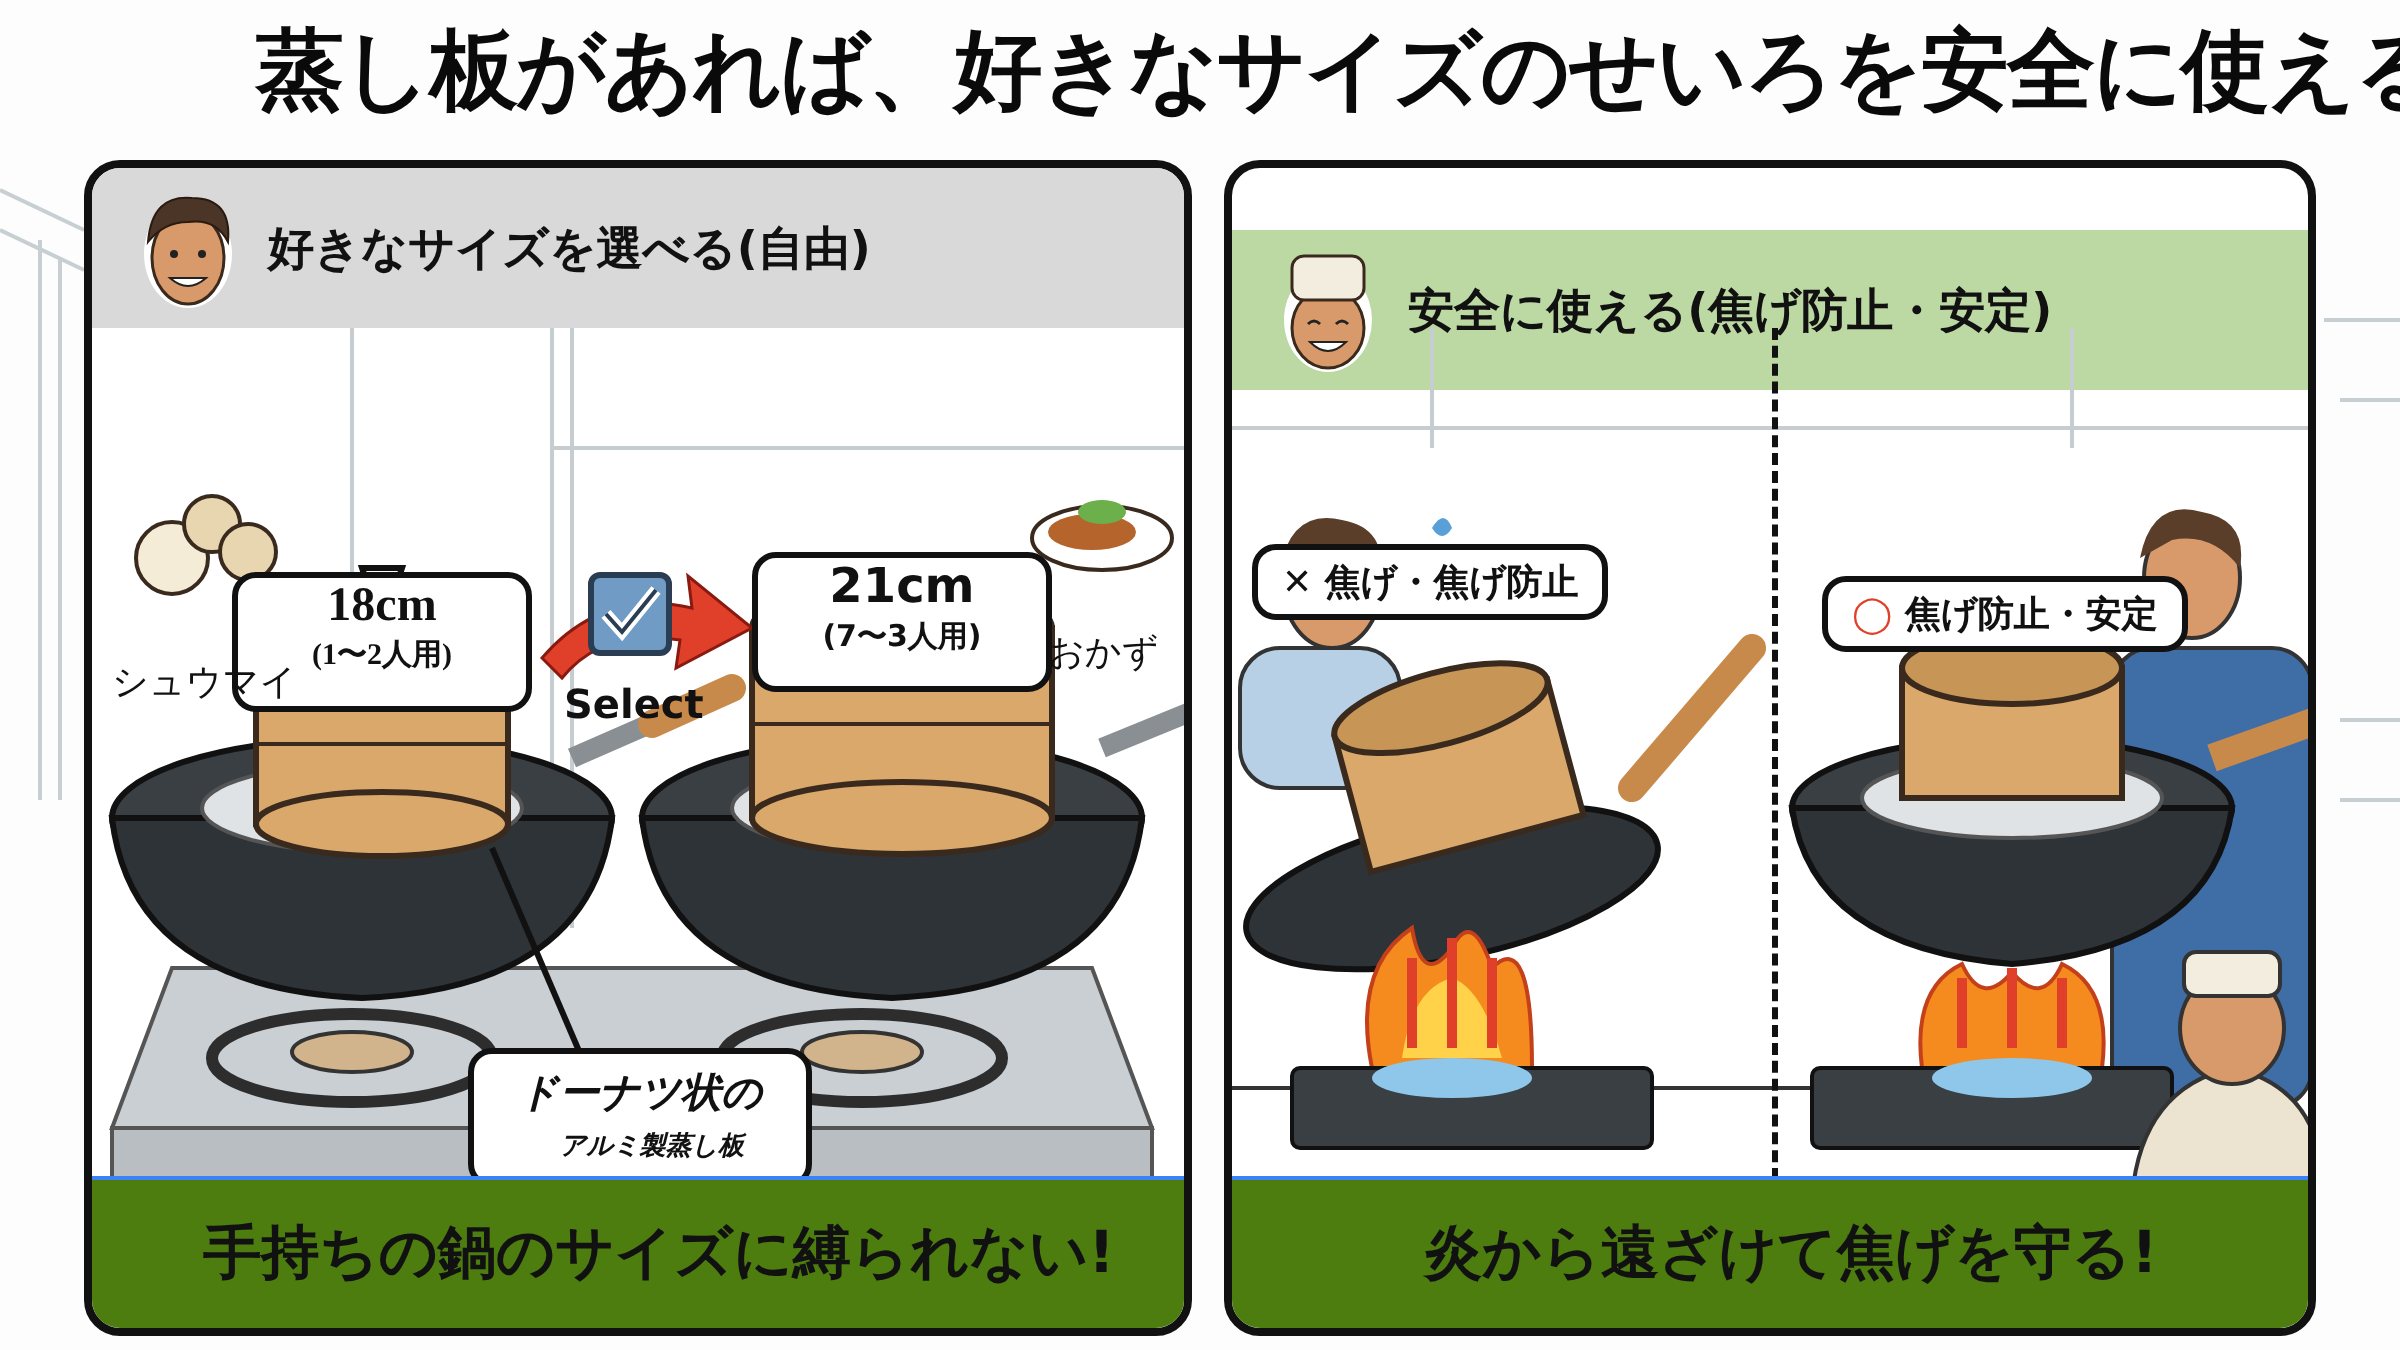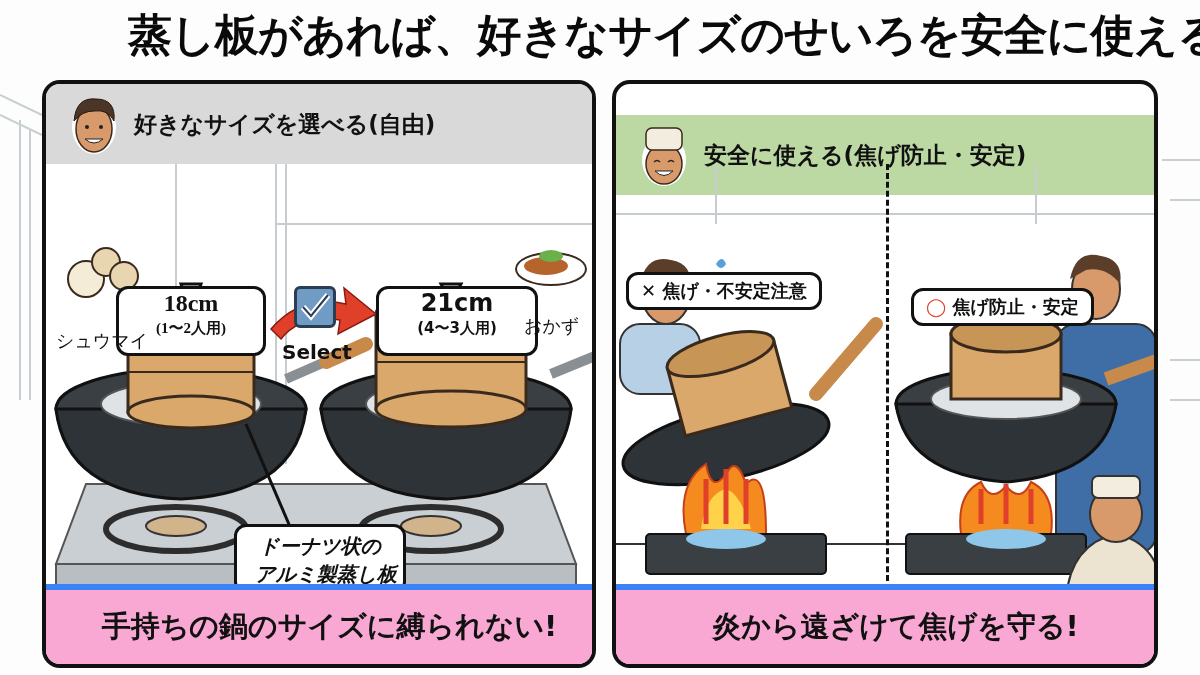--- a/index.html
+++ b/index.html
@@ -7,21 +7,21 @@
   .bg-lines{position:absolute;inset:0;pointer-events:none;}
   .title{position:absolute;left:128px;top:6px;font-size:44px;font-weight:bold;letter-spacing:-1px;white-space:nowrap;color:#0a0a0a;}
   .panel{position:absolute;top:80px;height:588px;border:4px solid #111;border-radius:18px;background:#fff;overflow:hidden;box-sizing:border-box;}
   .panel.left{left:42px;width:554px;}
   .panel.right{left:612px;width:546px;}
   .panel-header{position:absolute;left:0;right:0;top:0;height:80px;display:flex;align-items:center;}
   .left .panel-header{background:#d9d9d9;}
   .right .panel-header{background:#bcd8a3;margin-top:31px;}
   .header-title{font-size:23px;font-weight:bold;margin-left:10px;white-space:nowrap;}
   .avatar{width:60px;height:66px;margin-left:18px;position:relative;}
-  .footer{position:absolute;left:0;right:0;bottom:0;height:74px;background:#f9a8d4;display:flex;align-items:center;justify-content:center;font-size:29px;font-weight:bold;border-top:6px solid #3b82f6;padding-left:21px;}
+  .footer{position:absolute;left:0;right:0;bottom:0;height:74px;background:#4d7c0f;display:flex;align-items:center;justify-content:center;font-size:29px;font-weight:bold;border-top:2px solid #3b82f6;padding-left:21px;}
   .scene{position:absolute;left:0;right:0;top:80px;bottom:74px;}
   .bubble{position:absolute;background:#fff;border:3px solid #111;border-radius:12px;text-align:center;font-weight:bold;box-sizing:border-box;}
   .bubble .big{font-size:24px;line-height:28px;display:block;}
   .bubble .small{font-size:15px;line-height:22px;display:block;}
   .tag{position:absolute;font-size:18px;font-weight:normal;}
   .select-box{position:absolute;width:36px;height:36px;border-radius:6px;background:#6f9bc4;border:3px solid #2a3d52;}
   .select-label{position:absolute;font-size:20px;font-weight:bold;}
   .divider{position:absolute;left:270px;top:0;bottom:0;border-left:3px dashed #111;}
   .callout{position:absolute;font-size:18px;font-weight:bold;white-space:nowrap;padding:4px 12px;background:#fff;border:3px solid #111;border-radius:12px;}
 </style>
@@ -118,39 +118,39 @@
         <ellipse cx="505" cy="105" rx="35" ry="16" fill="#fff" stroke="#3a2a1e" stroke-width="2"></ellipse>
         <ellipse cx="500" cy="102" rx="22" ry="9" fill="#b5652c"></ellipse>
         <ellipse cx="505" cy="92" rx="12" ry="6" fill="#6bb04a"></ellipse>
       </g>
     </svg>
 
     <div class="bubble" style="left:70px;top:122px;width:150px;height:70px;font-family:Liberation Serif, serif;">
       <span class="big">18cm</span>
       <span class="small">(1〜2人用)</span>
     </div>
-    <div class="bubble" style="left:330px;top:122px;width:162px;height:70px;">
+    <div class="bubble" style="left:330px;top:112px;width:150px;height:70px;">
       <span class="big">21cm</span>
-      <span class="small">(4〜3人用)</span>
+      <span class="small">(7〜3人用)</span>
     </div>
 
     <div class="select-box" style="left:248px;top:122px;">
       <svg width="36" height="36" viewBox="0 0 36 36">
           <path d="M6 18 L14 27 L31 6" stroke="#fff" stroke-width="6" fill="none"></path>
           <path d="M6 18 L14 27 L31 6" stroke="#2a3d52" stroke-width="2" fill="none"></path>
         </svg>
     </div>
     <div class="select-label" style="left:236px;top:176px;">Select</div>
 
     <div class="tag" style="left:10px;top:165px;">シュウマイ</div>
     <div class="tag" style="left:478px;top:150px;">おかず</div>
 
     <div class="bubble" style="left:188px;top:360px;width:172px;height:70px;padding-top:5px;font-style:italic;">
       <span class="small" style="font-size:20px;line-height:28px;">ドーナツ状の</span>
-      <span class="small" style="font-size:20px;line-height:28px;padding-left:12px;">アルミ製蒸し板</span>
+      <span class="small" style="font-size:13px;line-height:28px;padding-left:12px;">アルミ製蒸し板</span>
     </div>
   </div>
 
   <div class="footer">手持ちの鍋のサイズに縛られない!</div>
 </div>
 
 <div class="panel right">
   <div class="panel-header">
     <svg class="avatar" viewBox="0 0 60 66">
       <ellipse cx="30" cy="38" rx="22" ry="26" fill="#fff"></ellipse>
@@ -227,21 +227,21 @@
         <path d="M450 434 Q455 380 500 370 Q546 380 546 434 Z" fill="#ece4d0" stroke="#333" stroke-width="2"></path>
         <ellipse cx="500" cy="350" rx="26" ry="28" fill="#d89a6a" stroke="#333" stroke-width="2"></ellipse>
         <rect x="476" y="312" width="48" height="22" rx="6" fill="#f3ede0" stroke="#333" stroke-width="2"></rect>
       </g>
     </svg>
 
     <div class="divider"></div>
 
     <div class="callout" style="left:10px;top:108px;">
       <span style="color:#111;">✕</span>
-      <span>焦げ・不安定注意</span>
+      <span>焦げ・焦げ防止</span>
     </div>
     <div class="callout" style="left:295px;top:124px;">
       <span style="color:#e0402a;">◯</span>
       <span>焦げ防止・安定</span>
     </div>
   </div>
 
   <div class="footer">炎から遠ざけて焦げを守る!</div>
 </div>
 

